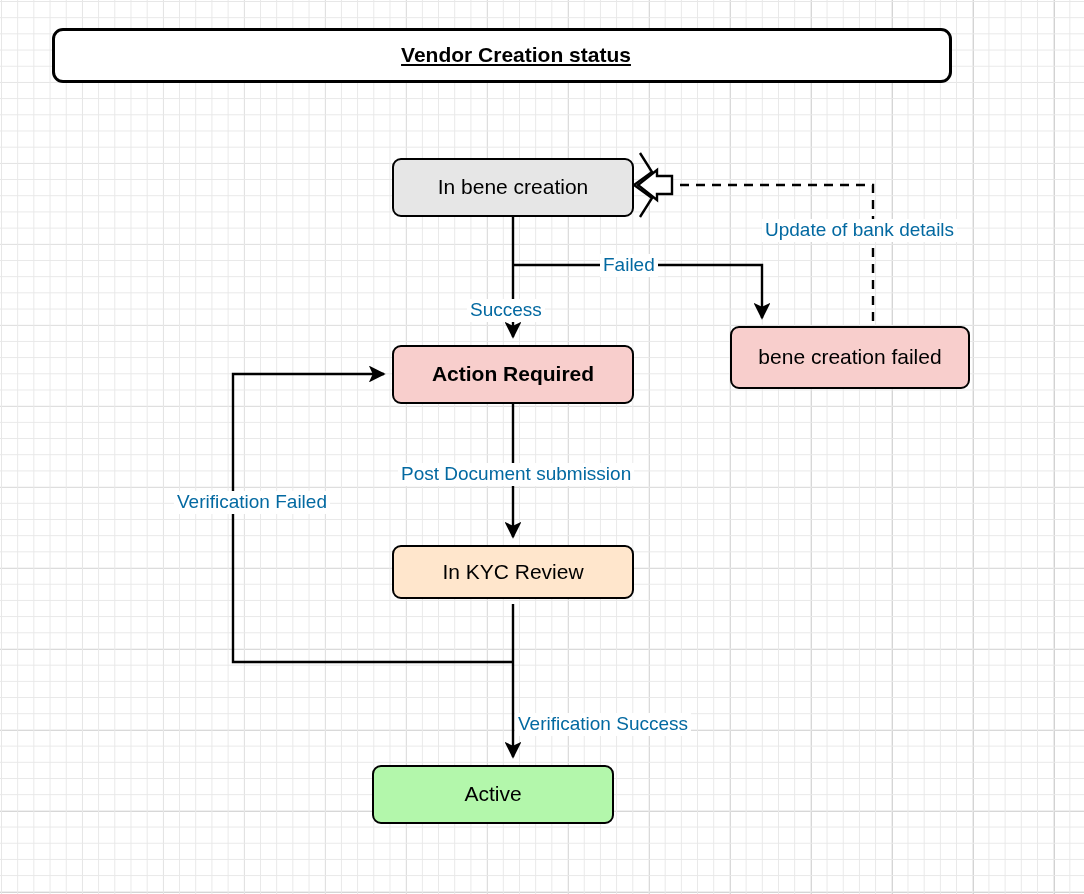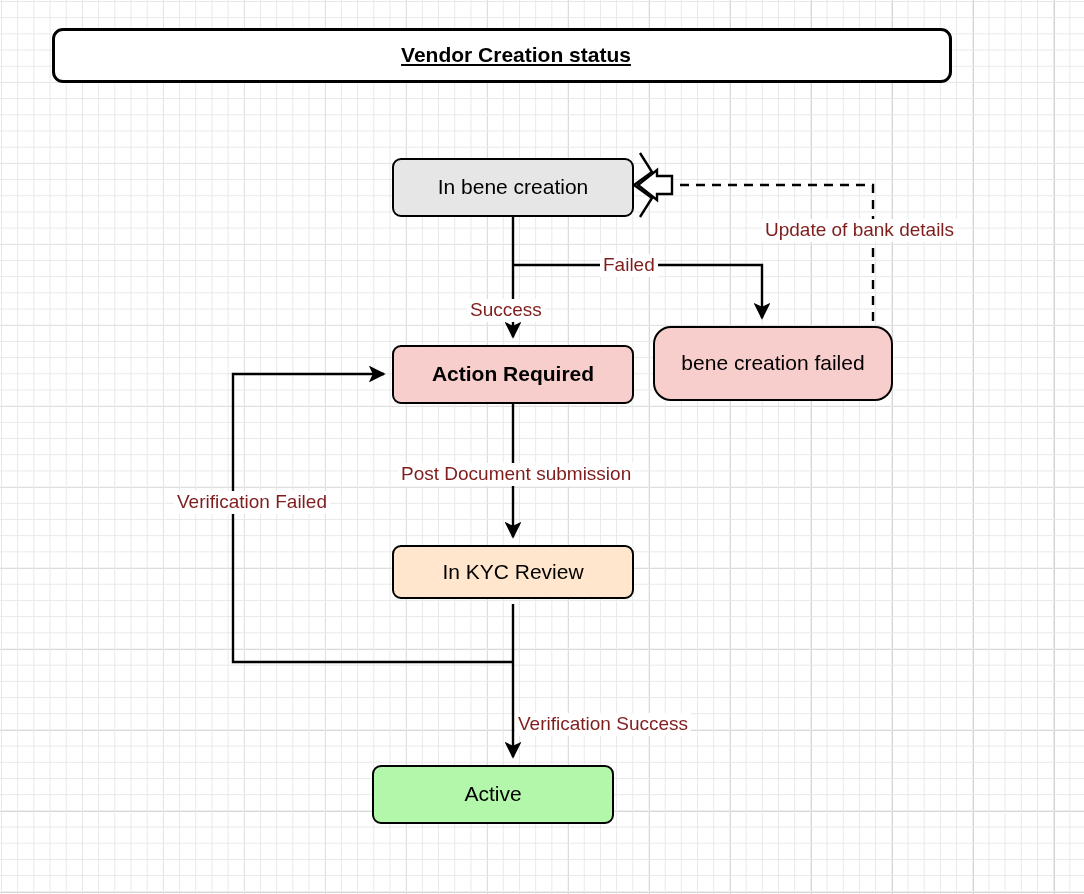--- a/index.html
+++ b/index.html
@@ -70,43 +70,42 @@
     height: 59px;
     margin-top: 12px;
   }
   #node-action-required {
     left: 392px;
     top: 345px;
     width: 242px;
     height: 59px;
   }
   #node-bene-creation-failed {
-    left: 653px;
+    left: 730px;
     top: 326px;
     width: 240px;
-    height: 75px;
-    border-radius: 18px;
+    height: 63px;
   }
   #node-in-kyc-review {
     left: 392px;
     top: 545px;
     width: 242px;
     height: 54px;
   }
   #node-active {
     left: 372px;
     top: 765px;
     width: 242px;
     height: 59px;
   }
   .edge-label {
     position: absolute;
     font-family: "Liberation Sans", sans-serif;
     font-size: 19px;
-    color: #7f1d1d;
+    color: #0369a1;
     background: #ffffff;
     white-space: nowrap;
     padding: 0 3px;
     line-height: 1.2;
   }
   #label-failed  { left: 600px; top: 254px; }
   #label-success { left: 467px; top: 299px; }
   #label-update-bank-details { left: 762px; top: 219px; }
   #label-post-document-submission { left: 398px; top: 463px; }
   #label-verification-failed { left: 174px; top: 491px; }

